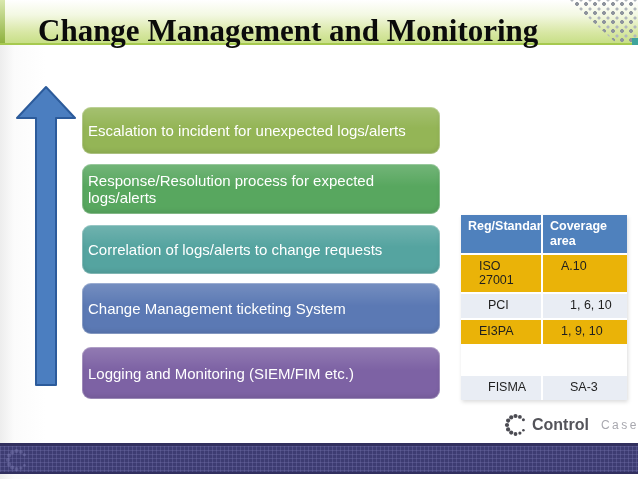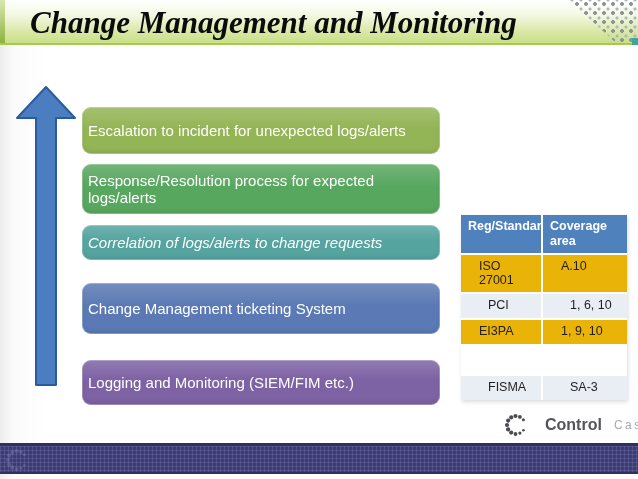--- a/index.html
+++ b/index.html
@@ -23,62 +23,62 @@
     position:absolute;right:0;top:0;width:128px;height:42px;
     background-image:
       radial-gradient(circle at 4px 4px,#8e949d 1.7px,transparent 2.2px),
       radial-gradient(circle at 4px 4px,#b0b6bd 1.3px,transparent 1.8px);
     background-size:9px 9px,9px 9px;
     background-position:0 0,4px 5px;
     clip-path:polygon(46% 0,100% 0,100% 100%,82% 100%);
   }
   .teal-accent{position:absolute;right:0;top:38px;width:6px;height:7px;background:#3fa49c;}
   .title{
-    position:absolute;left:30px;top:5px;margin:0;
+    position:absolute;left:30px;top:5px;margin:8px;
     font-family:"Liberation Serif",serif;font-weight:700;
-    font-size:31px;color:#0b0b0b;white-space:nowrap;letter-spacing:0;font-style:italic;
+    font-size:31px;color:#0b0b0b;white-space:nowrap;letter-spacing:0;
   }
 
   
   .up-arrow{position:absolute;left:15px;top:85px;}
 
   
   .bar{
     position:absolute;left:82px;width:358px;border-radius:9px;
     display:flex;align-items:center;
     color:#ffffff;font-size:15px;
     padding-left:6px;box-sizing:border-box;
     box-shadow:inset 0 0 0 1px rgba(255,255,255,.28), inset 0 -3px 4px rgba(0,0,0,.08);
     background-image:linear-gradient(180deg,rgba(255,255,255,.16),rgba(255,255,255,0) 45%);
     margin-top:12px;
   }
   .bar1{top:95px;height:47px;background-color:#94b556;}
   .bar2{top:152px;height:50px;background-color:#58a75f;}
-  .bar3{top:213px;height:35px;background-color:#55a4a0;font-style:italic;}
+  .bar3{top:213px;height:49px;background-color:#55a4a0;}
   .bar4{top:271px;height:51px;background-color:#5b79b4;}
-  .bar5{top:348px;height:45px;background-color:#7d62a4;}
+  .bar5{top:335px;height:52px;background-color:#7d62a4;}
 
   
   .reg-table{
     position:absolute;left:461px;top:215px;width:166px;
     font-size:12.5px;color:#1f1f1f;background:#ffffff;
     box-shadow:1px 2px 4px rgba(0,0,0,.14);
   }
   .tr{display:flex;border-bottom:2px solid #ffffff;}
   .tr:last-child{border-bottom:none;margin-top:30px;}
   .cell{box-sizing:border-box;padding:4px 4px 4px 7px;line-height:1.18;}
   .c1{width:82px;border-right:2px solid #ffffff;}
   .c2{flex:1;}
   .thead .cell{background:#4f81bd;color:#ffffff;font-weight:700;min-height:31px;}
   .row-odd  .cell{background:#eab308;min-height:24px;padding-left:18px;}
   .row-even .cell{background:#e9edf4;min-height:24px;padding-left:27px;}
 
   
   .logo{position:absolute;left:503px;top:412px;height:26px;display:flex;align-items:center;}
-  .logo-bold{font-size:16px;font-weight:700;color:#54545a;margin-left:16px;letter-spacing:0;}
+  .logo-bold{font-size:16px;font-weight:700;color:#54545a;margin-left:3px;letter-spacing:0;}
   .logo-light{font-size:12px;color:#a8a8af;letter-spacing:2.5px;margin-left:12px;}
 
   
   .footer{
     position:absolute;left:0;top:443px;width:638px;height:31px;box-sizing:border-box;
     background-color:#3d3c72;
     background-image:
       linear-gradient(rgba(125,124,180,.30) 1px,transparent 1px),
       linear-gradient(90deg,rgba(125,124,180,.30) 1px,transparent 1px);
     background-size:4px 4px;

